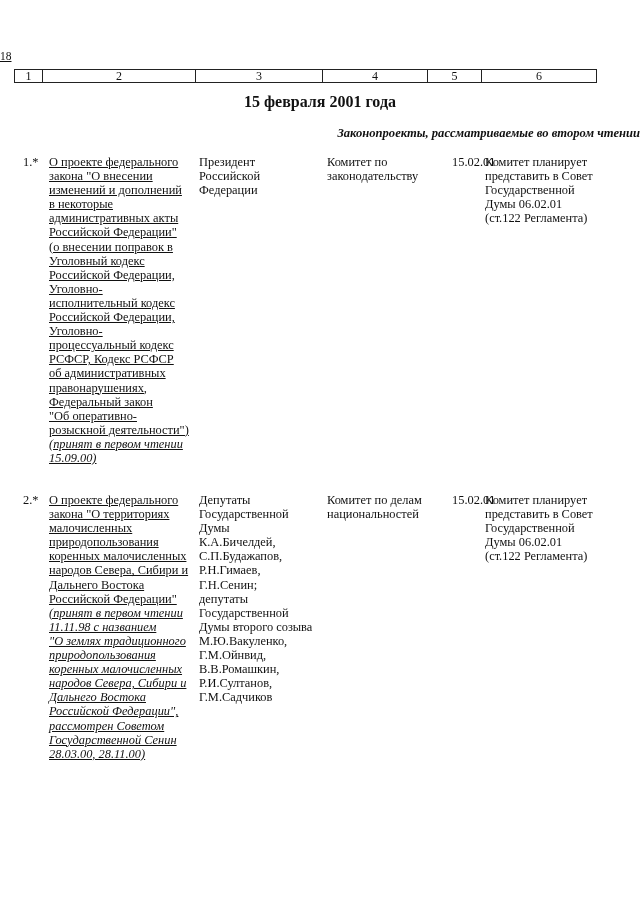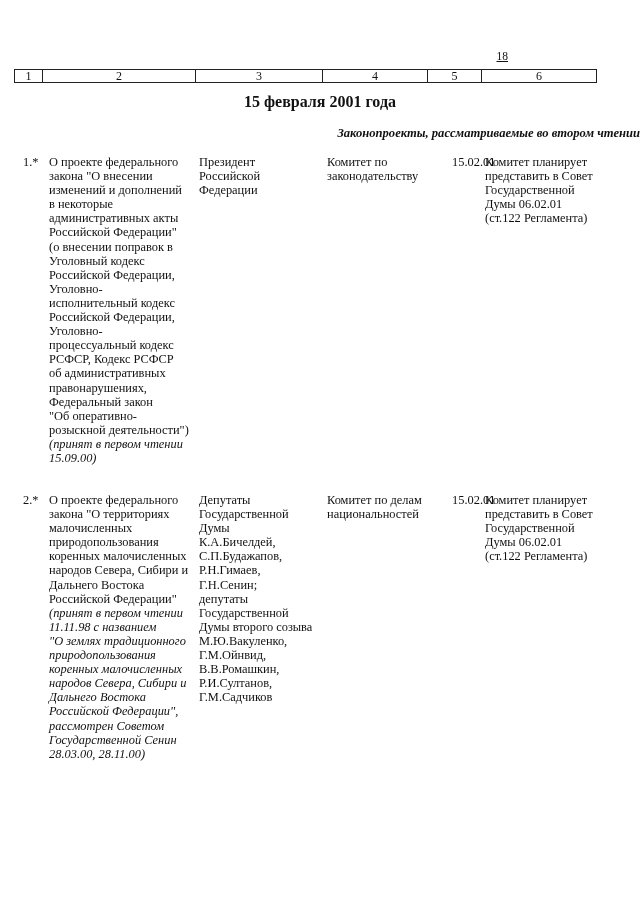--- a/index.html
+++ b/index.html
@@ -3,21 +3,21 @@
 <meta charset="utf-8">
 <style>
   html, body { margin: 0; padding: 0; background: #ffffff; }
   body {
     width: 640px; height: 900px; position: relative; overflow: hidden;
     font-family: "Liberation Serif", "DejaVu Serif", serif;
     color: #111111; font-size: 12.4px; line-height: 14.1px;
   }
   .page-number {
     position: absolute; left: 0; width: 508px; top: 49px;
-    text-align: right; font-size: 11.5px; text-decoration: underline;
+    text-align: left; font-size: 11.5px; text-decoration: underline;
   }
   .header-table {
     position: absolute; left: 14px; top: 69px; width: 583px; height: 14px;
     border: 1.4px solid #222; box-sizing: border-box; display: flex;
   }
   .header-table .hc {
     box-sizing: border-box; border-right: 1.2px solid #222;
     text-align: center; font-size: 12px; line-height: 12px;
   }
   .header-table .hc:last-child { border-right: none; }
@@ -25,21 +25,21 @@
     position: absolute; left: 0; width: 640px; top: 95px;
     text-align: center; font-weight: bold; font-size: 16px;
   }
   .section-heading {
     position: absolute; left: 0; width: 640px; top: 126px;
     text-align: right; font-weight: bold; font-style: italic; font-size: 12.6px;
   }
   .entry { position: absolute; left: 0; width: 640px; }
   .cell { position: absolute; top: 0; white-space: nowrap; }
   .c-num { left: 23px; }
-  .c-title { left: 49px; }
+  .c-title { left: 49px; text-decoration: underline; }
   .c-init { left: 199px; }
   .c-comm { left: 327px; }
   .c-date { left: 432px; margin-left: 20px; }
   .c-note { left: 485px; }
   .line { display: block; }
   .it { font-style: italic; }
 </style>
 </head>
 <body>
 

